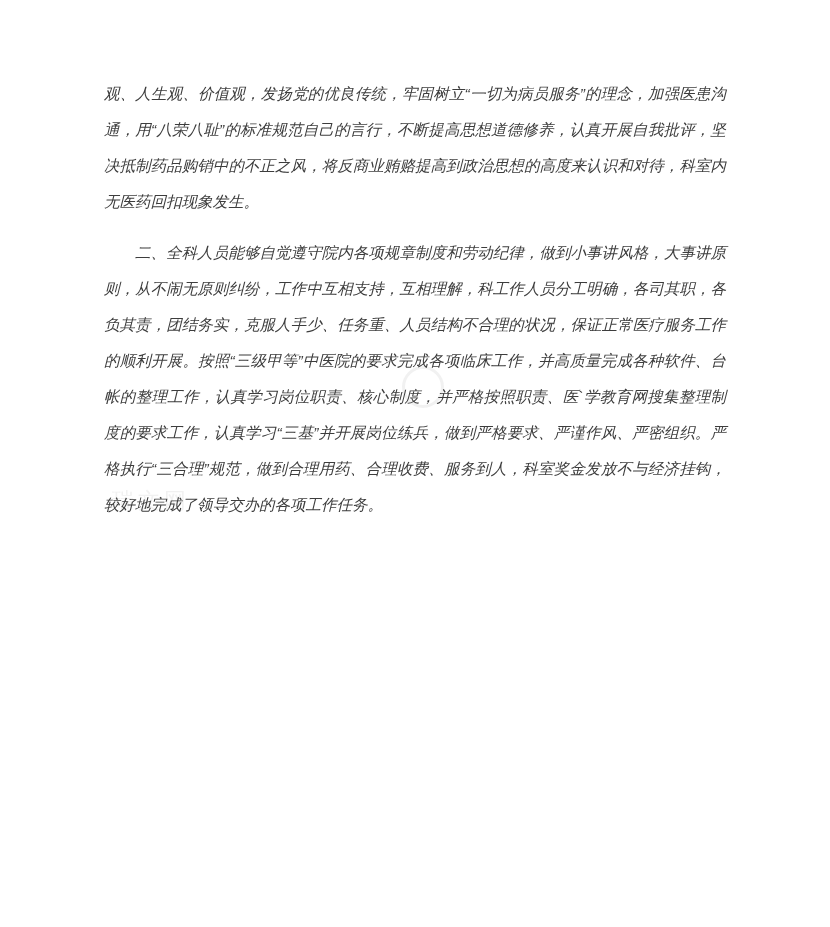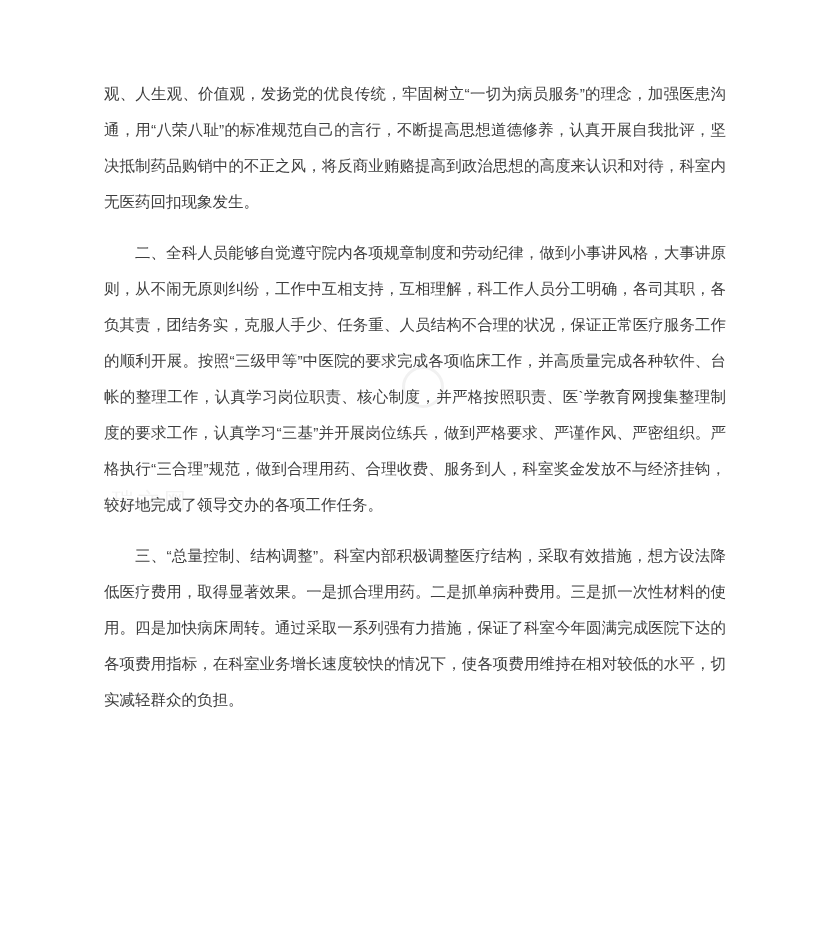--- a/index.html
+++ b/index.html
@@ -21,20 +21,21 @@
     top: 76px;
     width: 622px;
     color: #3d3d3d;
     font-size: 15.5px;
     line-height: 36px;
     text-align: justify;
     z-index: 2;
   }
   .para {
     margin: 0 0 15px 0;
+    font-style: italic;
   }
   .para.indent {
     text-indent: 2em;
   }
   .watermark {
     position: absolute;
     z-index: 1;
     pointer-events: none;
     color: rgba(120, 120, 120, 0.10);
     user-select: none;
@@ -59,16 +60,15 @@
 
 <main class="page">
 
   <div class="watermark watermark-logo"></div>
 
   <div class="watermark watermark-text">瑞文网</div>
 
   <article class="doc-body">
     <p class="para">观、人生观、价值观，发扬党的优良传统，牢固树立“一切为病员服务”的理念，加强医患沟通，用“八荣八耻”的标准规范自己的言行，不断提高思想道德修养，认真开展自我批评，坚决抵制药品购销中的不正之风，将反商业贿赂提高到政治思想的高度来认识和对待，科室内无医药回扣现象发生。</p>
     <p class="para indent">二、全科人员能够自觉遵守院内各项规章制度和劳动纪律，做到小事讲风格，大事讲原则，从不闹无原则纠纷，工作中互相支持，互相理解，科工作人员分工明确，各司其职，各负其责，团结务实，克服人手少、任务重、人员结构不合理的状况，保证正常医疗服务工作的顺利开展。按照“三级甲等”中医院的要求完成各项临床工作，并高质量完成各种软件、台帐的整理工作，认真学习岗位职责、核心制度，并严格按照职责、医`学教育网搜集整理制度的要求工作，认真学习“三基”并开展岗位练兵，做到严格要求、严谨作风、严密组织。严格执行“三合理”规范，做到合理用药、合理收费、服务到人，科室奖金发放不与经济挂钩，较好地完成了领导交办的各项工作任务。</p>
-    <p class="para indent">三、“总量控制、结构调整”。科室内部积极调整医疗结构，采取有效措施，想方设法降低医疗费用，取得显著效果。一是抓合理用药。二是抓单病种费用。三是抓一次性材料的使用。四是加快病床周转。通过采取一系列强有力措施，保证了科室今年圆满完成医院下达的各项费用指标，在科室业务增长速度较快的情况下，使各项费用维持在相对较低的水平，切实减轻群众的负担。</p>
   </article>
 
 </main>
 
 </body></html>

